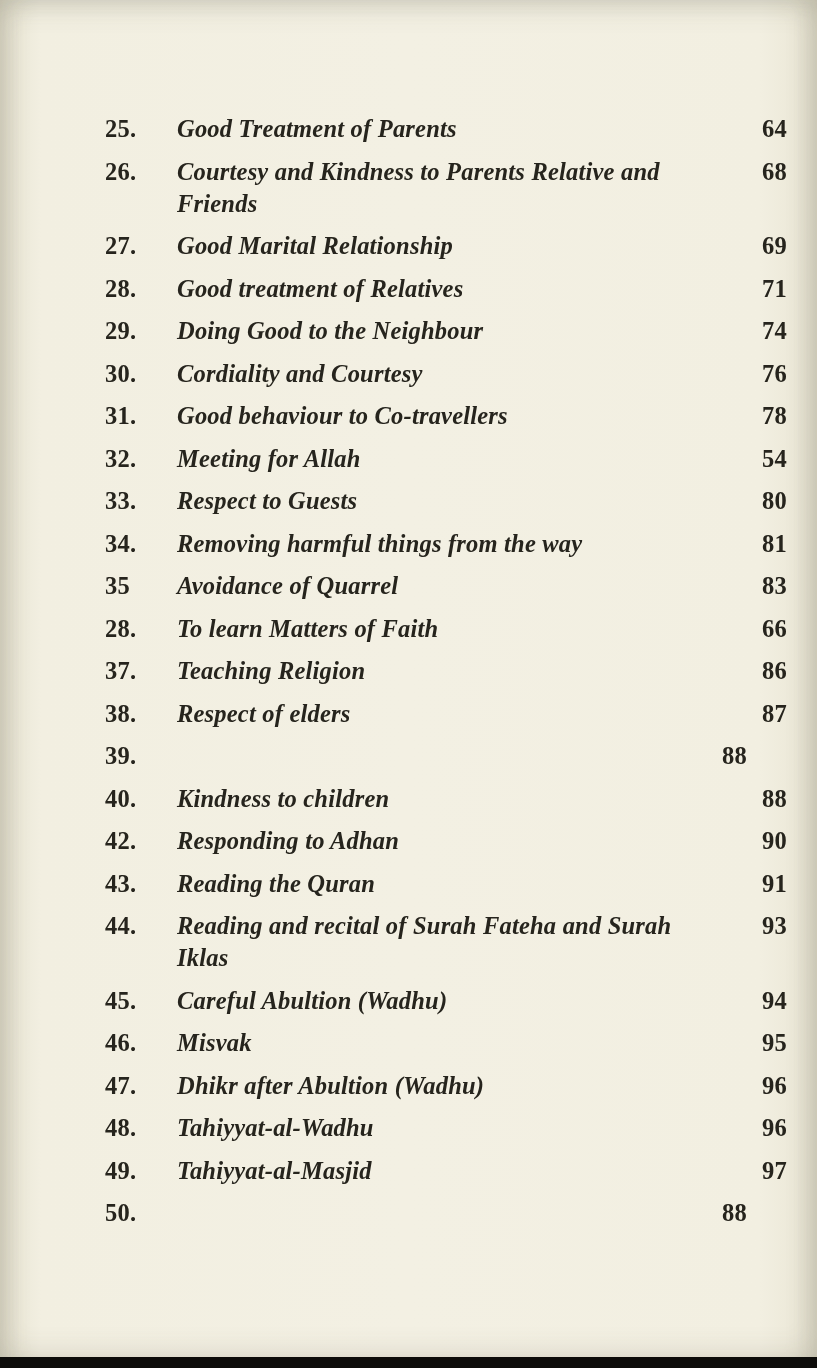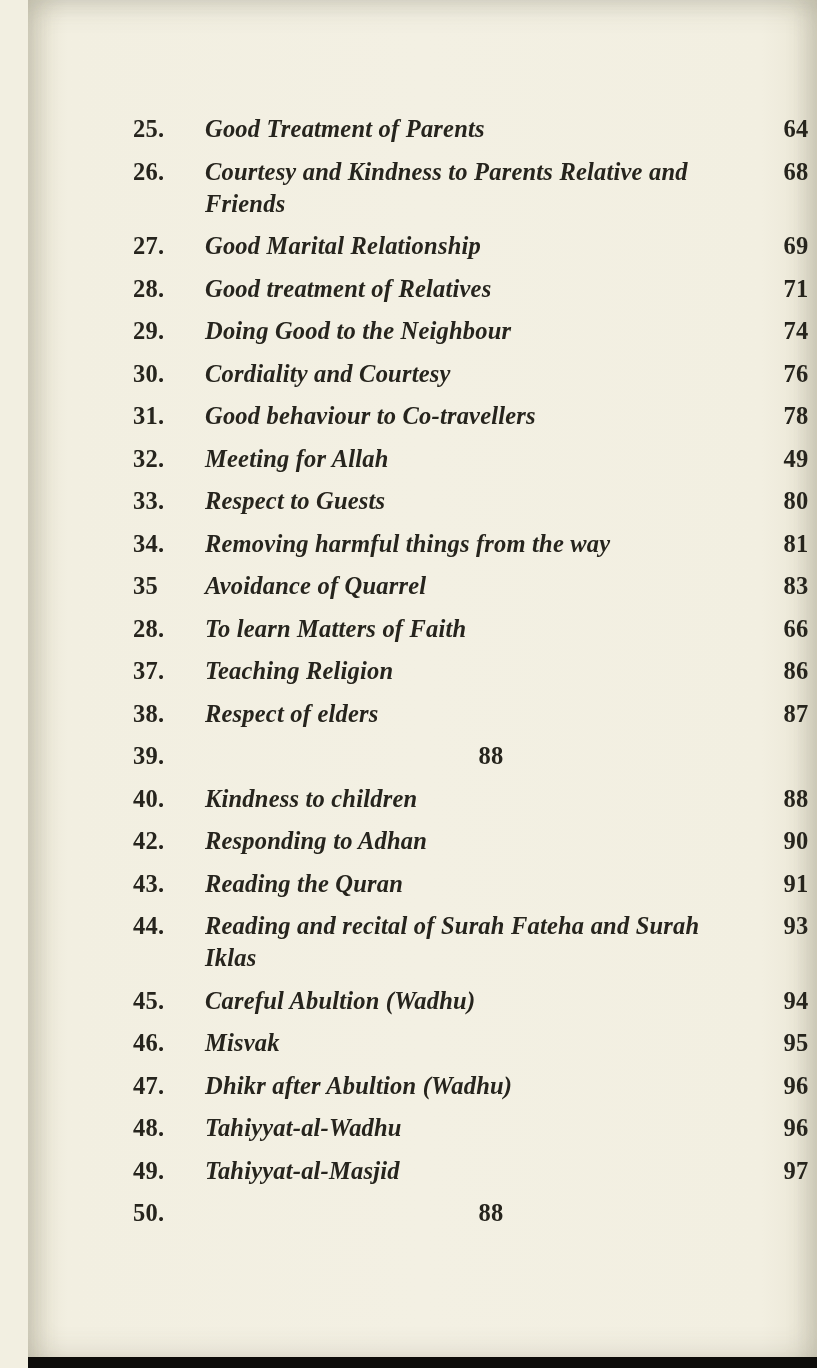--- a/index.html
+++ b/index.html
@@ -19,21 +19,20 @@
     position: absolute;
     inset: 0;
     background:
       linear-gradient(90deg, #e7e3d2 0%, #f2efe1 5%, #f3f0e3 50%, #f2efe1 93%, #e9e5d4 100%),
       #f2efe1;
     box-shadow:
       inset 0 14px 22px rgba(90,85,65,0.10),
       inset 0 -18px 26px rgba(90,85,65,0.12),
       inset 14px 0 20px rgba(90,85,65,0.08),
       inset -14px 0 20px rgba(90,85,65,0.10);
-    margin-left: 28px;
   }
   .bottom-scan-bar {
     position: absolute;
     left: 0;
     right: 0;
     bottom: 0;
     height: 11px;
     background: #0d0c0a;
   }
   .toc {
@@ -55,21 +54,21 @@
   }
   .toc-num {
     text-align: left;
     padding-left: 2px;
   }
   .toc-title {
     padding-right: 18px;
     font-style: italic;
   }
   .toc-page {
-    text-align: center;
+    text-align: right;
     padding-left: 2px;
   }
 </style>
 </head>
 <body>
 
 <div class="page">
   <div class="toc" id="toc-container">
   <div class="toc-row">
     <div class="toc-num">25.</div>
@@ -109,21 +108,21 @@
 
   <div class="toc-row">
     <div class="toc-num">31.</div>
     <div class="toc-title">Good behaviour to Co-travellers</div>
     <div class="toc-page">78</div>
   </div>
 
   <div class="toc-row">
     <div class="toc-num">32.</div>
     <div class="toc-title">Meeting for Allah</div>
-    <div class="toc-page">49</div>
+    <div class="toc-page">54</div>
   </div>
 
   <div class="toc-row">
     <div class="toc-num">33.</div>
     <div class="toc-title">Respect to Guests</div>
     <div class="toc-page">80</div>
   </div>
 
   <div class="toc-row">
     <div class="toc-num">34.</div>

